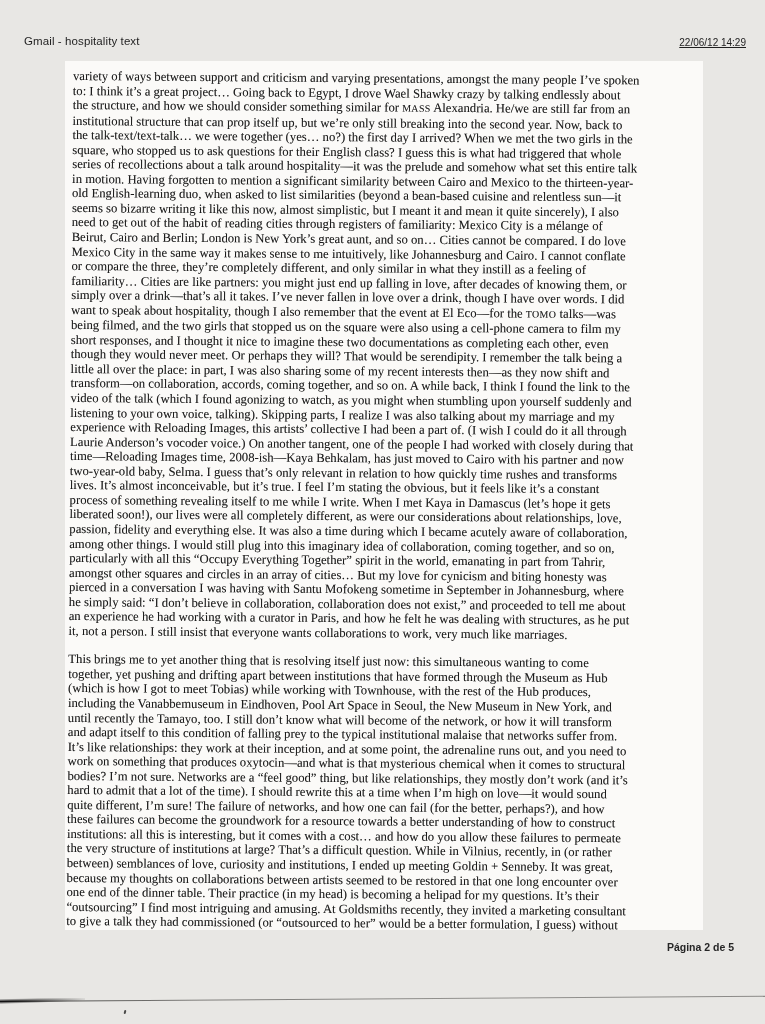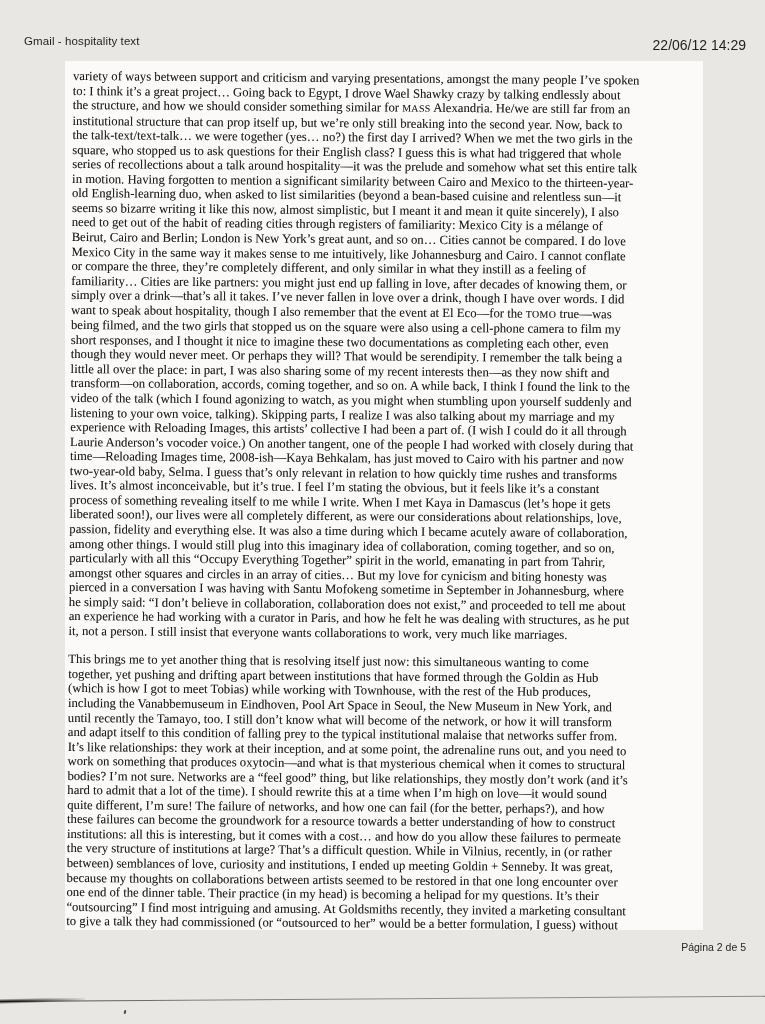--- a/index.html
+++ b/index.html
@@ -25,22 +25,23 @@
     left: 24px;
     top: 35px;
     font-size: 11.5px;
     color: #1f1f1f;
     letter-spacing: 0.1px;
   }
   .header-date {
     position: absolute;
     right: 19px;
     top: 37px;
-    font-size: 14px;
+    font-size: 10px;
     color: #1f1f1f;
+    text-decoration: underline;
   }
   .paper {
     position: absolute;
     left: 65px;
     top: 61px;
     width: 638px;
     height: 869px;
     background: #fbfaf8;
   }
   .email-body {
@@ -71,24 +72,25 @@
   .footer-url {
     position: absolute;
     left: 20px;
     top: 941px;
     font-size: 10.5px;
     color: #262626;
     letter-spacing: 0.1px;
   }
   .footer-page {
     position: absolute;
-    right: 19px;
+    right: 31px;
     top: 941px;
     font-size: 10.5px;
     color: #262626;
+    font-weight: bold;
   }
   
   .scan-edge {
     position: absolute;
     left: 0;
     top: 1001px;
     width: 775px;
     height: 1.4px;
     background: linear-gradient(to right, #1e1e1e 0%, #4a4a48 6%, #7d7c79 25%, #93928f 60%, #8b8a87 100%);
     transform: rotate(-0.4deg);
@@ -137,21 +139,21 @@
         <div class="line"><span>series of recollections about a talk around hospitality—it was the prelude and somehow what set this entire talk</span></div>
         <div class="line"><span>in motion. Having forgotten to mention a significant similarity between Cairo and Mexico to the thirteen-year-</span></div>
         <div class="line"><span>old English-learning duo, when asked to list similarities (beyond a bean-based cuisine and relentless sun—it</span></div>
         <div class="line"><span>seems so bizarre writing it like this now, almost simplistic, but I meant it and mean it quite sincerely), I also</span></div>
         <div class="line"><span>need to get out of the habit of reading cities through registers of familiarity: Mexico City is a </span><span class="i">mélange</span><span> of</span></div>
         <div class="line"><span>Beirut, Cairo and Berlin; London is New York’s great aunt, and so on… Cities cannot be compared. I do love</span></div>
         <div class="line"><span>Mexico City in the same way it makes sense to me intuitively, like Johannesburg and Cairo. I cannot conflate</span></div>
         <div class="line"><span>or compare the three, they’re completely different, and only similar in what they instill as a feeling of</span></div>
         <div class="line"><span>familiarity… Cities are like partners: you might just end up falling in love, after decades of knowing them, or</span></div>
         <div class="line"><span>simply over a drink—that’s all it takes. I’ve never fallen in love over a drink, though I have over words. I did</span></div>
-        <div class="line"><span>want to speak about hospitality, though I also remember that the event at El Eco—for the </span><span class="sc">TOMO</span><span> true—was</span></div>
+        <div class="line"><span>want to speak about hospitality, though I also remember that the event at El Eco—for the </span><span class="sc">TOMO</span><span> talks—was</span></div>
         <div class="line"><span>being filmed, and the two girls that stopped us on the square were also using a cell-phone camera to film my</span></div>
         <div class="line"><span>short responses, and I thought it nice to imagine these two documentations as completing each other, even</span></div>
         <div class="line"><span>though they would never meet. Or perhaps they will? That would be serendipity. I remember the talk being a</span></div>
         <div class="line"><span>little all over the place: in part, I was also sharing some of my recent interests then—as they now shift and</span></div>
         <div class="line"><span>transform—on collaboration, accords, coming together, and so on. A while back, I think I found the link to the</span></div>
         <div class="line"><span>video of the talk (which I found agonizing to watch, as you might when stumbling upon yourself suddenly and</span></div>
         <div class="line"><span>listening to your own voice, talking). Skipping parts, I realize I was also talking about my marriage and my</span></div>
         <div class="line"><span>experience with Reloading Images, this artists’ collective I had been a part of. (I wish I could do it all through</span></div>
         <div class="line"><span>Laurie Anderson’s vocoder voice.) On another tangent, one of the people I had worked with closely during that</span></div>
         <div class="line"><span>time—Reloading Images time, 2008-ish—Kaya Behkalam, has just moved to Cairo with his partner and now</span></div>
@@ -163,21 +165,21 @@
         <div class="line"><span>among other things. I would still plug into this imaginary idea of collaboration, coming together, and so on,</span></div>
         <div class="line"><span>particularly with all this “Occupy Everything Together” spirit in the world, emanating in part from Tahrir,</span></div>
         <div class="line"><span>amongst other squares and circles in an array of cities… But my love for cynicism and biting honesty was</span></div>
         <div class="line"><span>pierced in a conversation I was having with Santu Mofokeng sometime in September in Johannesburg, where</span></div>
         <div class="line"><span>he simply said: “I don’t believe in collaboration, collaboration does not exist,” and proceeded to tell me about</span></div>
         <div class="line"><span>an experience he had working with a curator in Paris, and how he felt he was dealing with structures, as he put</span></div>
         <div class="line"><span>it, not a person. I still insist that everyone wants collaborations to work, very much like marriages.</span></div>
       </div>
       <div class="para">
         <div class="line"><span>This brings me to yet another thing that is resolving itself just now: this simultaneous wanting to come</span></div>
-        <div class="line"><span>together, yet pushing and drifting apart between institutions that have formed through the </span><span class="i">Goldin as Hub</span></div>
+        <div class="line"><span>together, yet pushing and drifting apart between institutions that have formed through the </span><span class="i">Museum as Hub</span></div>
         <div class="line"><span>(which is how I got to meet Tobias) while working with Townhouse, with the rest of the </span><span class="i">Hub</span><span> produces,</span></div>
         <div class="line"><span>including the Vanabbemuseum in Eindhoven, Pool Art Space in Seoul, the New Museum in New York, and</span></div>
         <div class="line"><span>until recently the Tamayo, too. I still don’t know what will become of the network, or how it will transform</span></div>
         <div class="line"><span>and adapt itself to this condition of falling prey to the typical institutional malaise that networks suffer from.</span></div>
         <div class="line"><span>It’s like relationships: they work at their inception, and at some point, the adrenaline runs out, and you need to</span></div>
         <div class="line"><span>work on something that produces oxytocin—and what is that mysterious chemical when it comes to structural</span></div>
         <div class="line"><span>bodies? I’m not sure. Networks are a “feel good” thing, but like relationships, they mostly don’t work (and it’s</span></div>
         <div class="line"><span>hard to admit that a lot of the time). I should rewrite this at a time when I’m high on love—it would sound</span></div>
         <div class="line"><span>quite different, I’m sure! The failure of networks, and how one can fail (for the better, perhaps?), and how</span></div>
         <div class="line"><span>these failures can become the groundwork for a resource towards a better understanding of how to construct</span></div>

